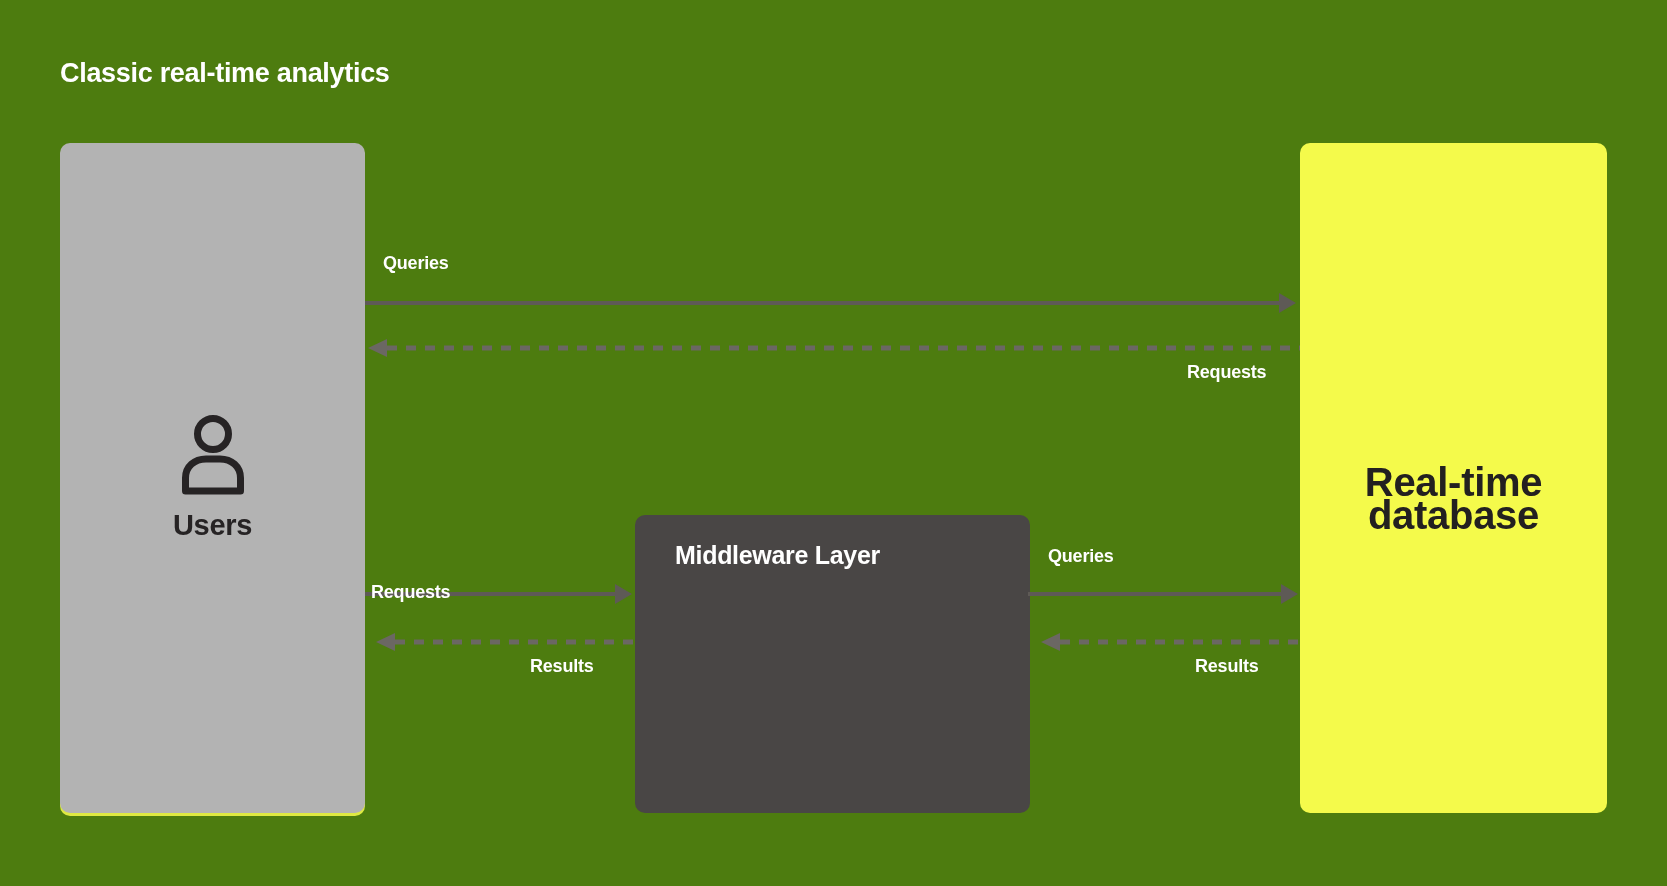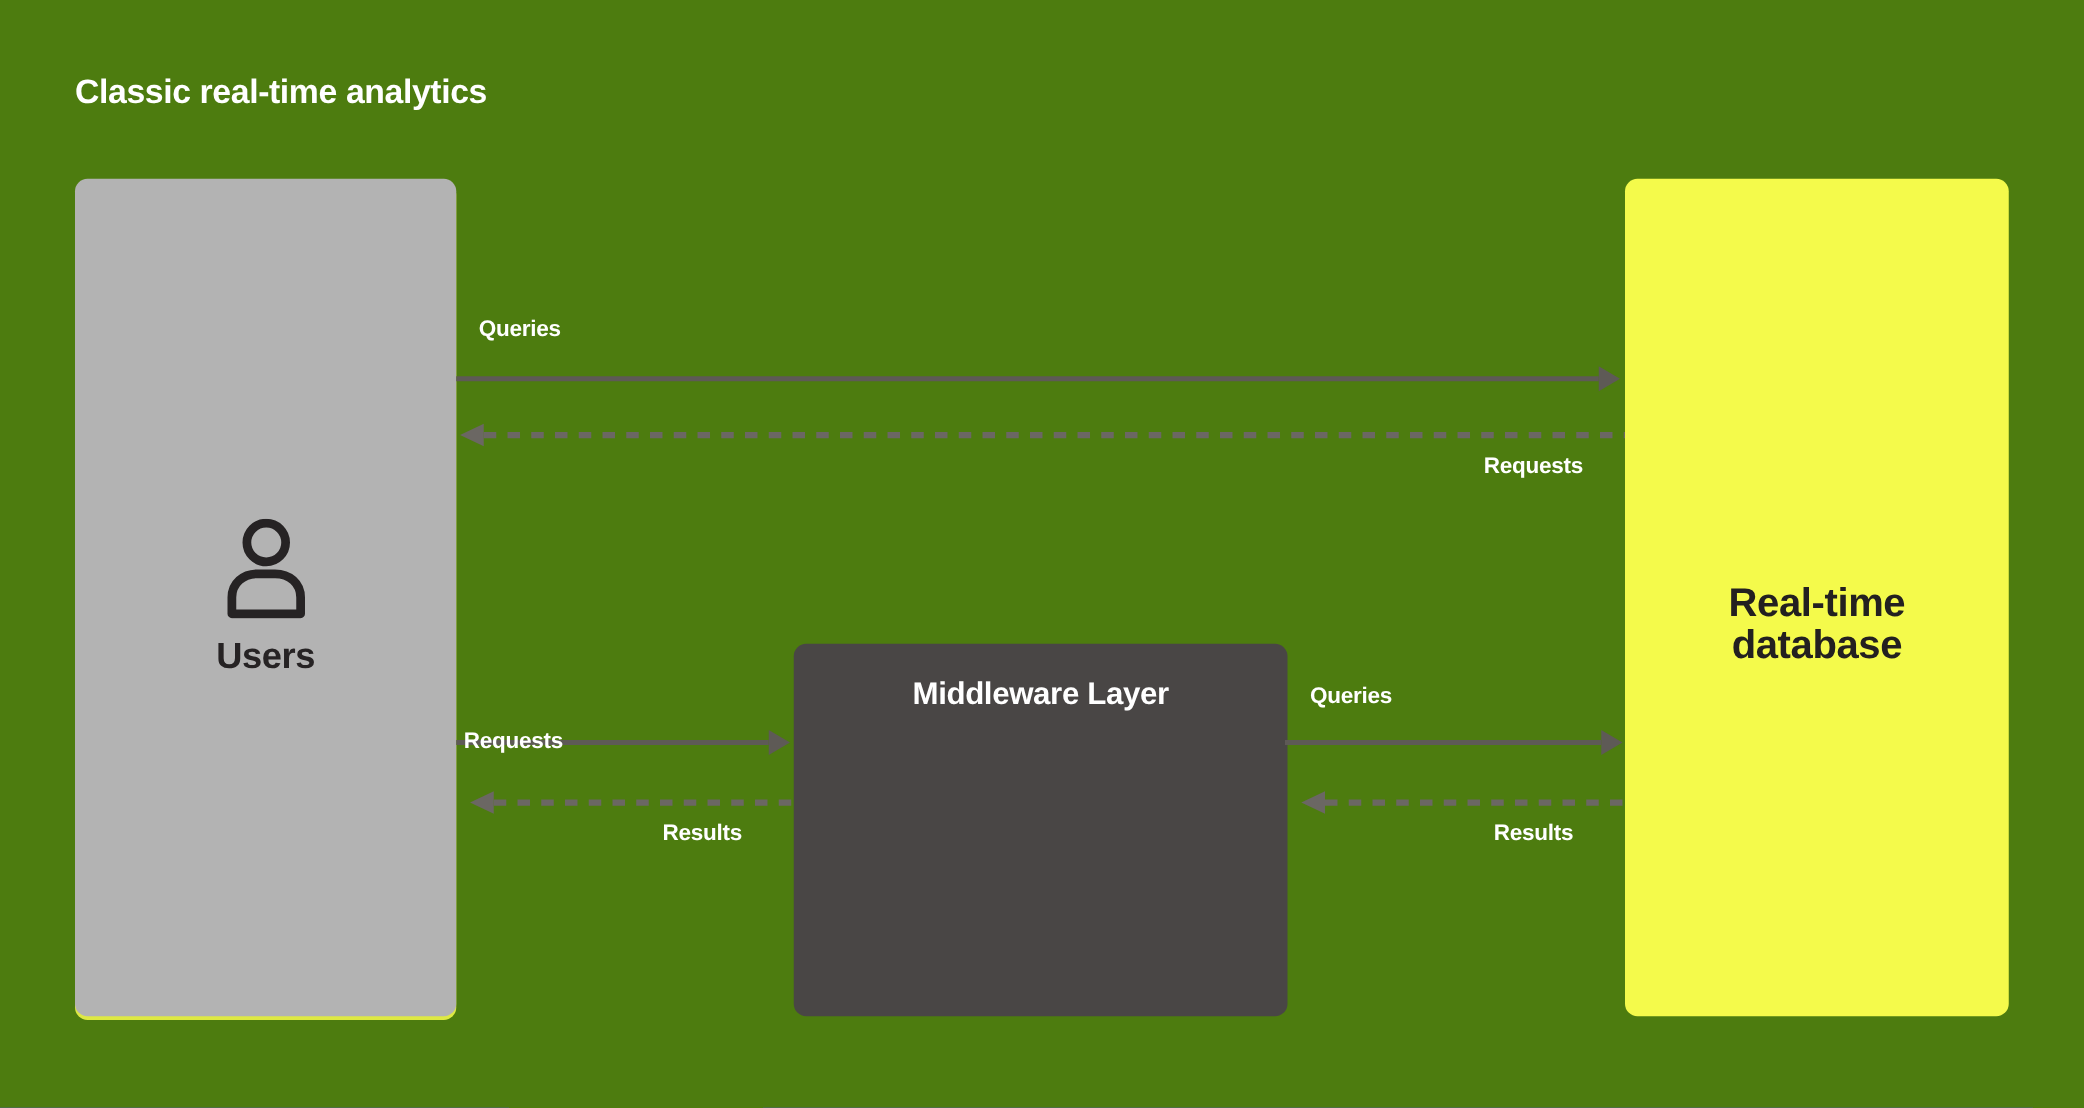--- a/index.html
+++ b/index.html
@@ -5,21 +5,21 @@
   html,body{margin:0;padding:0;background:#4d686c;}
   .canvas{
     position:relative;width:1667px;height:886px;overflow:hidden;
     background:#4d7c0f;
     font-family:"Liberation Sans", sans-serif;
   }
   .title{
     position:absolute;left:60px;top:58px;margin:0;
     font-size:27px;font-weight:bold;color:#ffffff;letter-spacing:-0.3px;
   }
-  .node{position:absolute;border-radius:10px;text-align:center;}
+  .node{position:absolute;border-radius:10px;}
   .node-users{
     left:60px;top:143px;width:305px;height:670px;background:#b3b3b3;
     display:flex;flex-direction:column;align-items:center;justify-content:center;
     box-shadow:0 3px 0 rgba(238,245,73,0.9);
   }
   .node-users .person{margin-bottom:14px;display:block;}
   .node-users .node-label{
     font-size:29px;font-weight:bold;color:#262324;letter-spacing:-0.3px;
   }
   .node-middleware{
@@ -27,21 +27,21 @@
     box-sizing:border-box;padding:26px 40px;
   }
   .node-middleware .node-label{
     font-size:25px;font-weight:bold;color:#ffffff;letter-spacing:-0.3px;
   }
   .node-database{
     left:1300px;top:143px;width:307px;height:670px;background:#f4fa4b;
     display:flex;align-items:center;justify-content:center;text-align:center;
   }
   .node-database .node-label{
-    font-size:32px;font-weight:bold;color:#232020;line-height:33px;
+    font-size:40px;font-weight:bold;color:#232020;line-height:33px;
     white-space:pre-line;letter-spacing:-0.3px;margin-top:41px;
   }
   .flow-label{
     position:absolute;color:#ffffff;font-size:18px;font-weight:bold;
     letter-spacing:-0.2px;white-space:nowrap;
   }
   .arrow-line{position:absolute;height:4px;background:#5e5a56;}
   .arrow-head-right{
     position:absolute;width:0;height:0;
     border-top:10px solid transparent;border-bottom:10px solid transparent;

